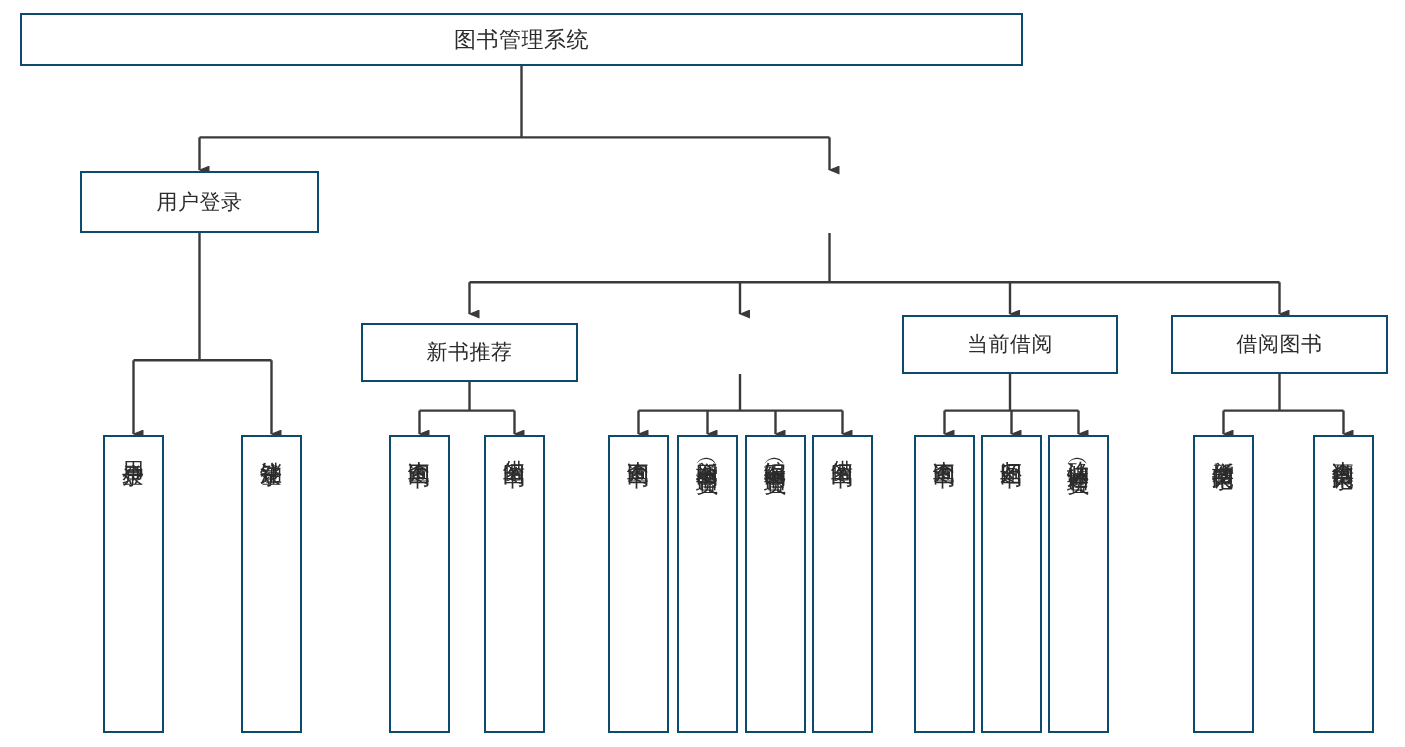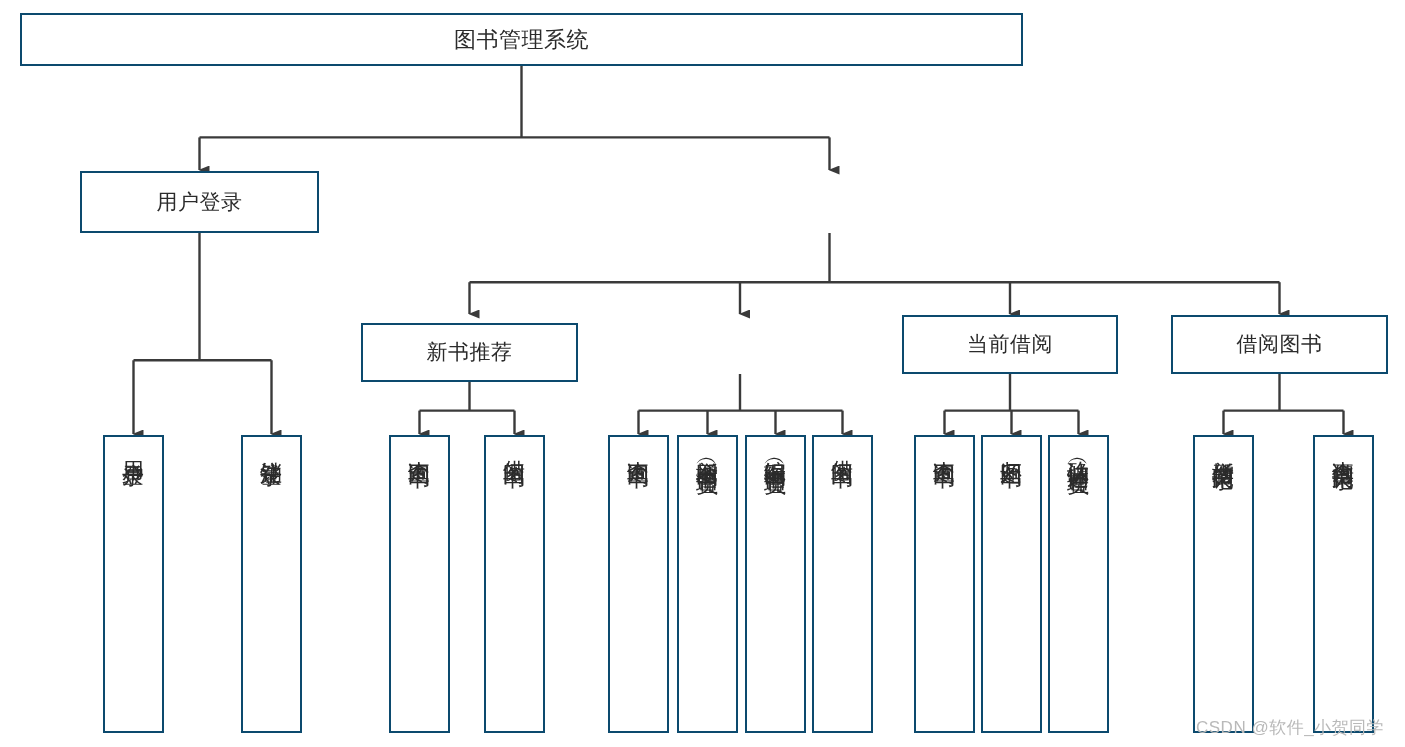--- a/index.html
+++ b/index.html
@@ -170,15 +170,14 @@
     <span class="label">确认归还（管理员）</span>
   </div>
 
   <div class="node vert" style="left: 1193px; top: 435px; width: 61px; height: 298px;">
     <span class="label">新增借阅记录</span>
   </div>
   <div class="node vert" style="left: 1313px; top: 435px; width: 61px; height: 298px;">
     <span class="label">查询借阅记录</span>
   </div>
 
-  <div class="watermark" style="left: 1196px; top: 716px;">CSDN @软件_小贺同学</div>
 
 </div>
 
 </body></html>

